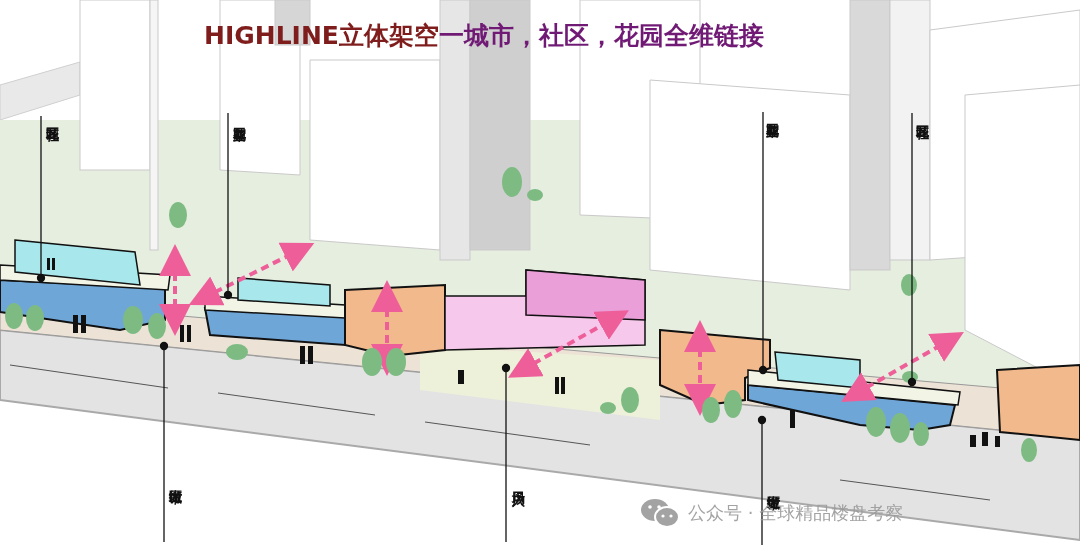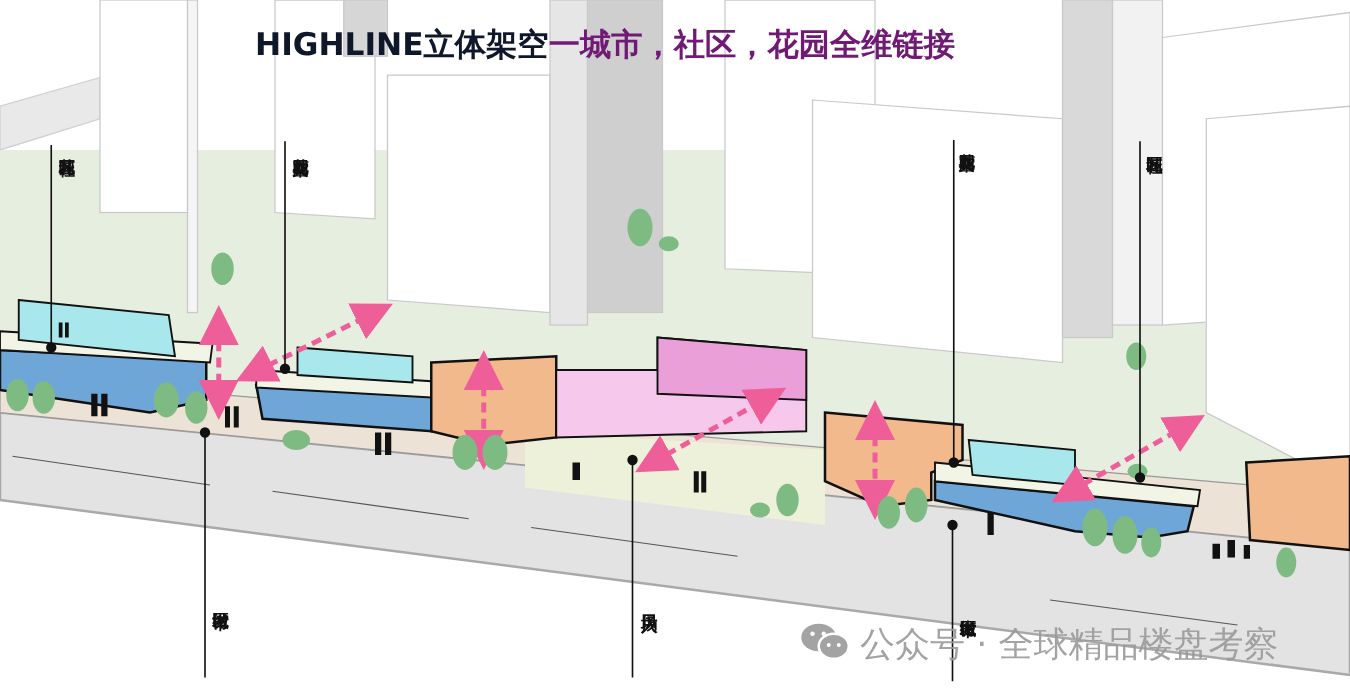--- a/index.html
+++ b/index.html
@@ -1,26 +1,26 @@
 <!DOCTYPE html>
 <html><head>
 <meta charset="utf-8">
 <style>
   html, body { margin:0; padding:0; }
   body { width:1080px; height:558px; overflow:hidden; background:#ffffff; position:relative;
          font-family:"DejaVu Sans", "Liberation Sans", sans-serif; }
   #scene { position:absolute; left:0; top:0; width:1080px; height:558px; }
   .title { position:absolute; left:204px; top:19px; font-size:25px; font-weight:bold; letter-spacing:0px; white-space:nowrap; z-index:5;
            font-family:"DejaVu Sans", sans-serif; }
-  .title .accent { color:#0f172a; }
+  .title .accent { color:#7f1d1d; }
   .title .rest { color:#701a75; }
   .vlabel { position:absolute; width:16px; font-size:13px; font-weight:bold; line-height:15px; color:#111;
             writing-mode:vertical-rl; text-orientation:upright; letter-spacing:0px; z-index:5; font-family:"DejaVu Sans", sans-serif; }
-  .watermark { position:absolute; left:640px; top:497px; font-size:28px; color:#9a9a9a; white-space:nowrap; z-index:6;
-               font-family:"DejaVu Sans", sans-serif; display:flex; align-items:flex-start; gap:8px; opacity:0.9; }
+  .watermark { position:absolute; left:640px; top:497px; font-size:18px; color:#9a9a9a; white-space:nowrap; z-index:6;
+               font-family:"DejaVu Sans", sans-serif; display:flex; align-items:center; gap:8px; opacity:0.9; }
 </style>
 </head>
 <body>
 
 <svg id="scene" viewBox="0 0 1080 558" xmlns="http://www.w3.org/2000/svg">
   <defs>
     <marker id="ah" markerWidth="8" markerHeight="8" refX="4" refY="4" orient="auto-start-reverse">
       <path d="M0,0 L8,4 L0,8 Z" fill="#ee5f9a"></path>
     </marker>
   </defs>

